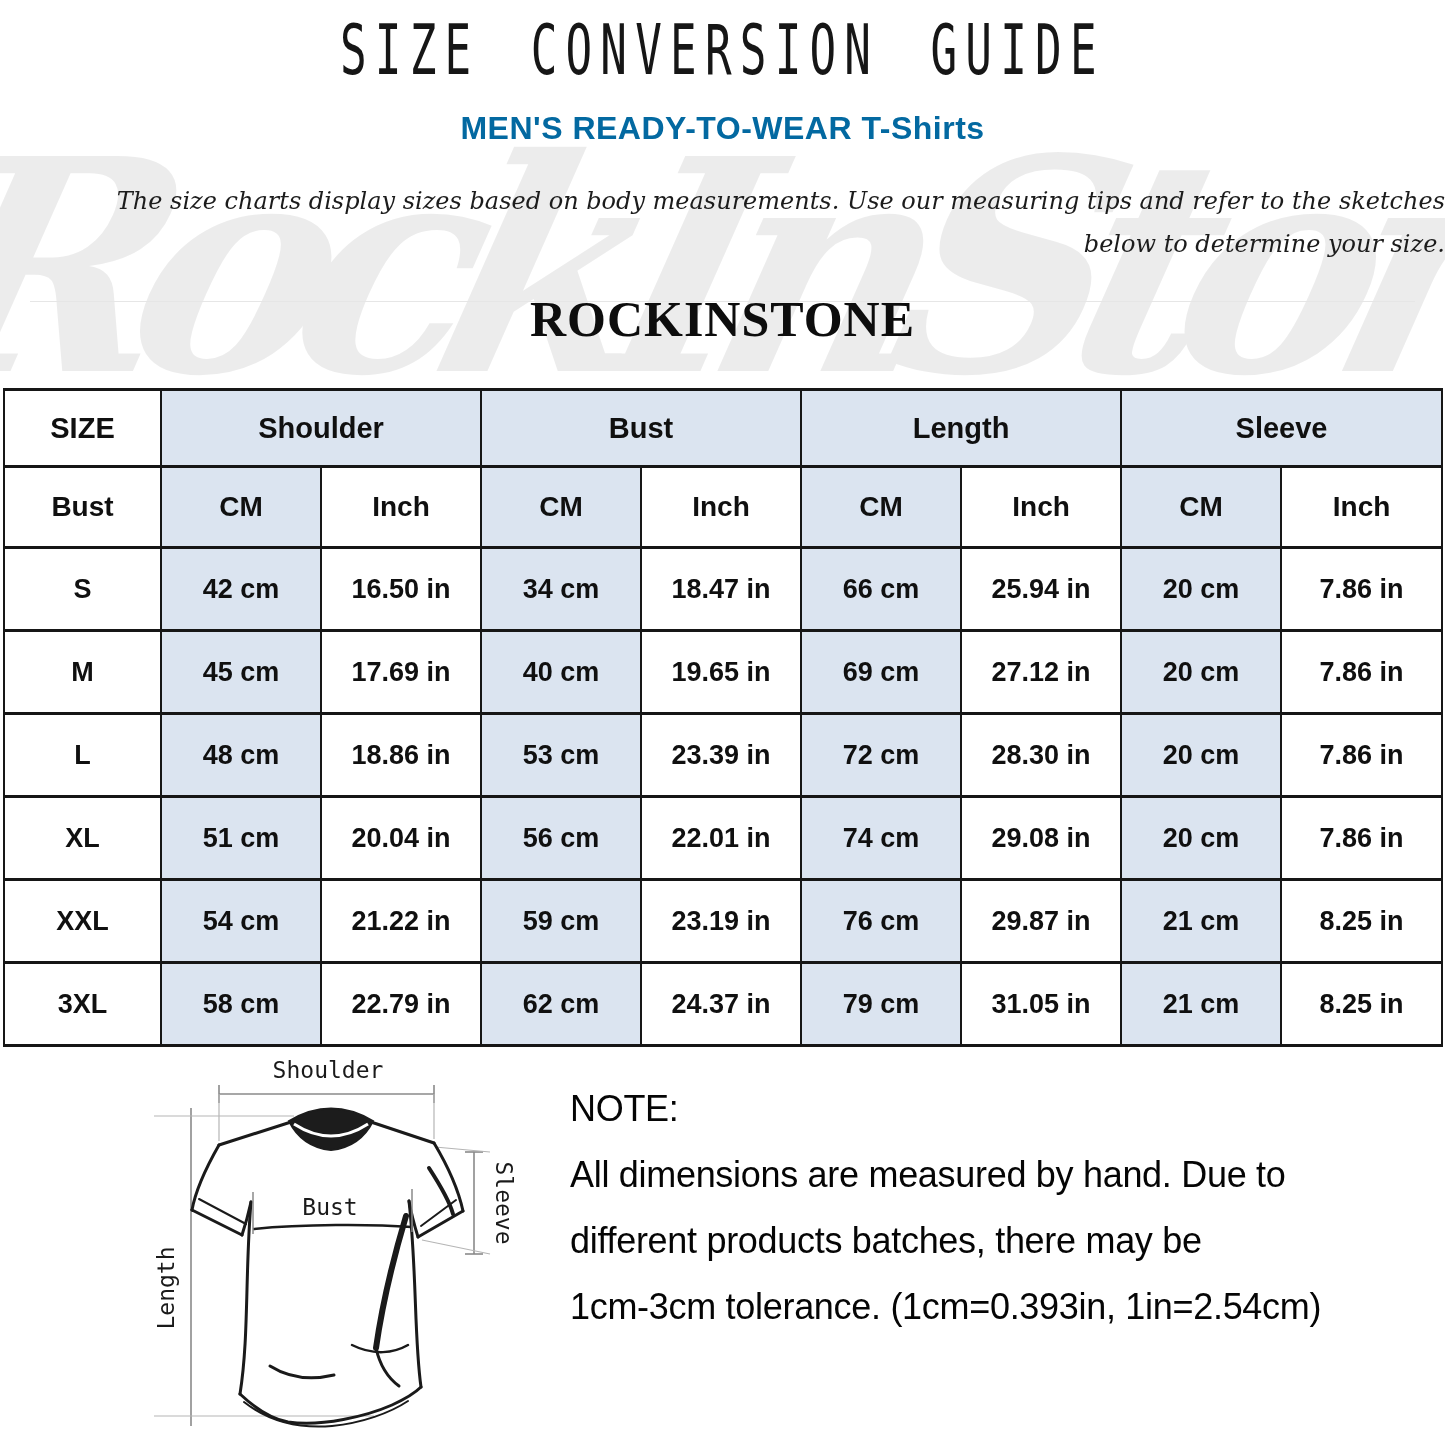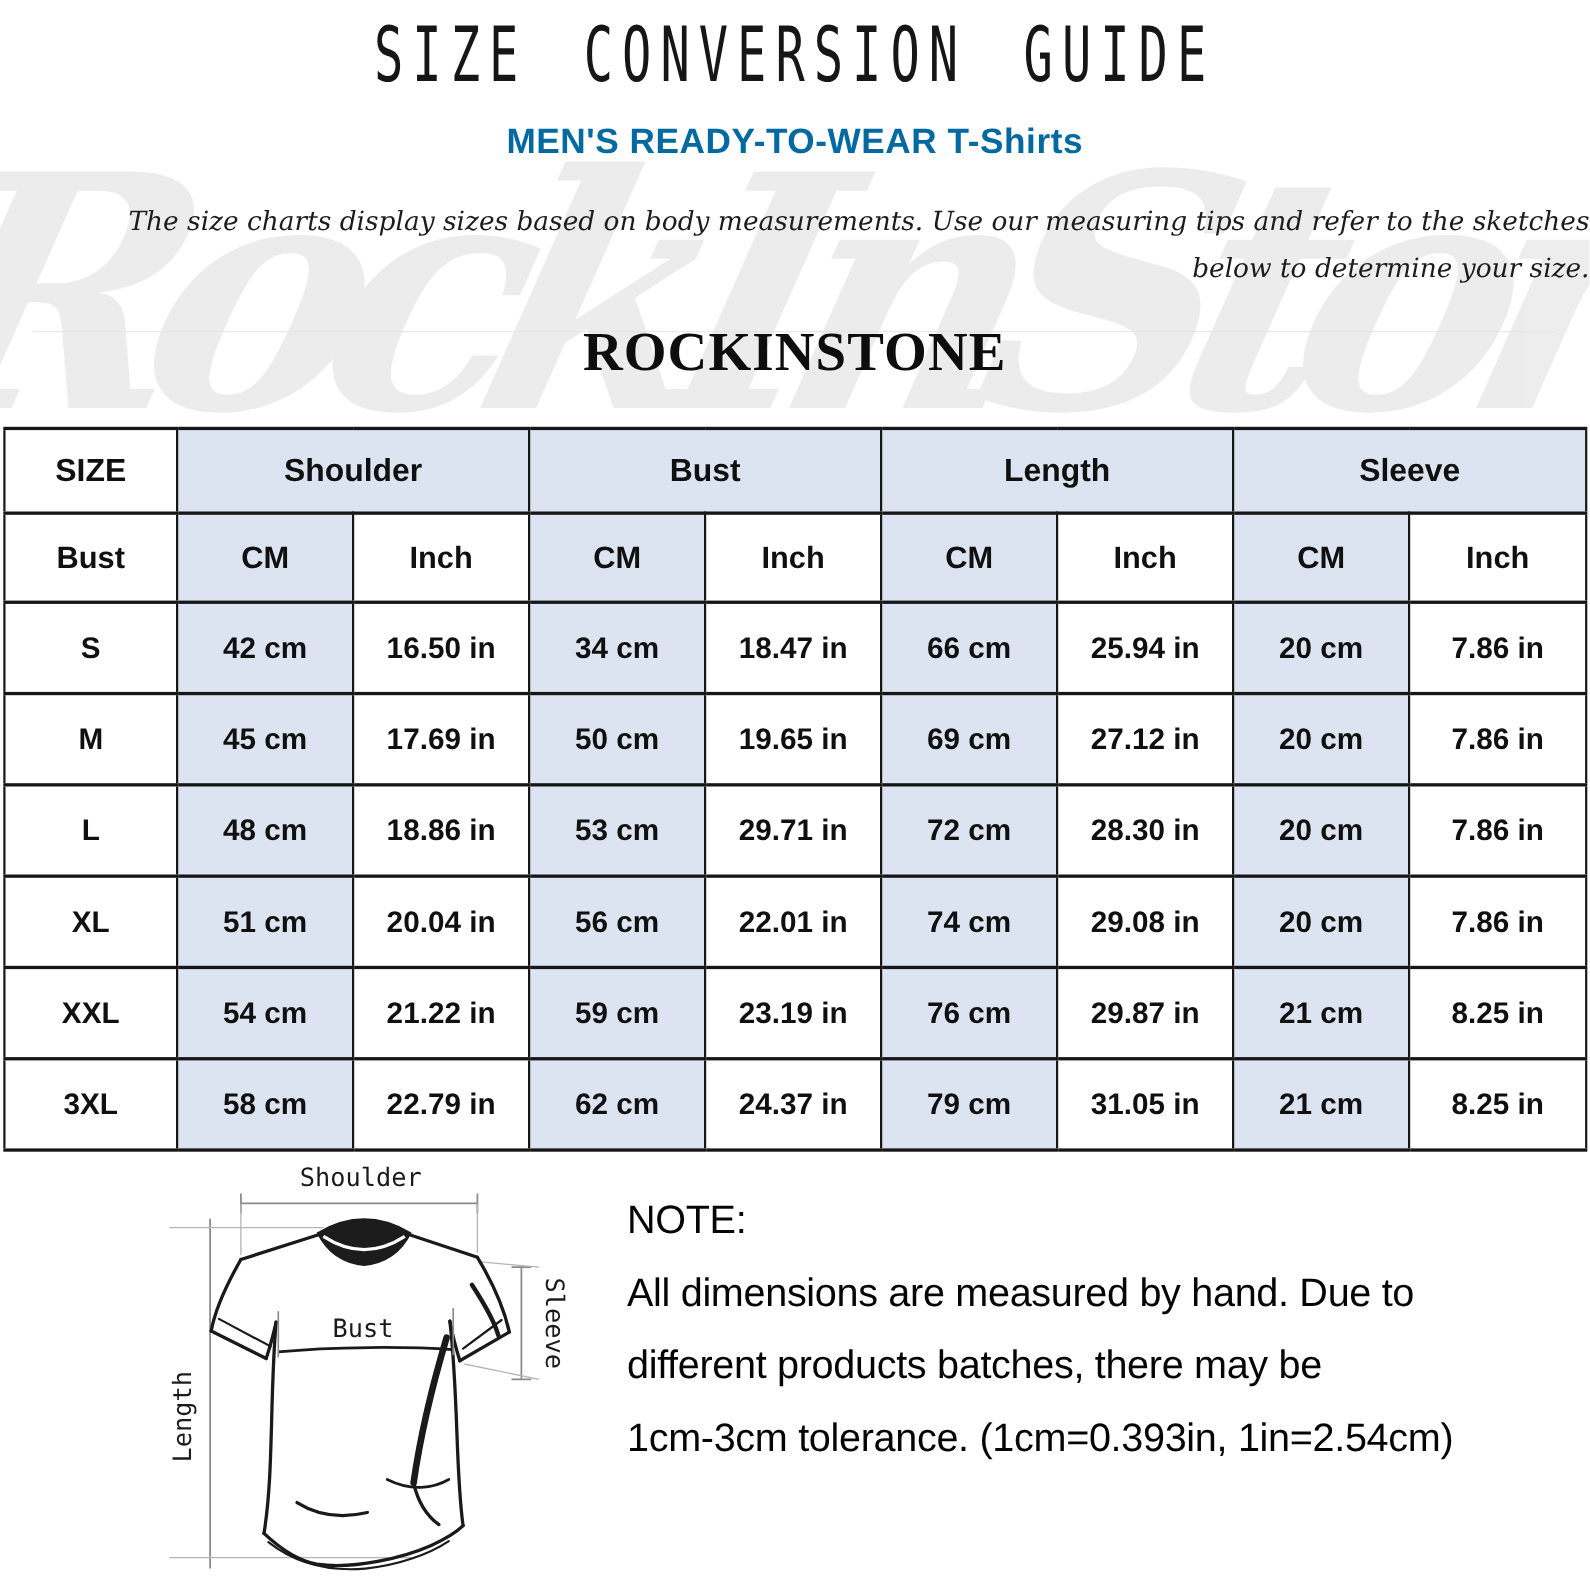--- a/index.html
+++ b/index.html
@@ -106,33 +106,33 @@
         <td class="fill-white">18.47 in</td>
         <td class="fill-blue">66 cm</td>
         <td class="fill-white">25.94 in</td>
         <td class="fill-blue">20 cm</td>
         <td class="fill-white">7.86 in</td>
       </tr>
       <tr>
         <td class="fill-white">M</td>
         <td class="fill-blue">45 cm</td>
         <td class="fill-white">17.69 in</td>
-        <td class="fill-blue">50 cm</td>
+        <td class="fill-blue">40 cm</td>
         <td class="fill-white">19.65 in</td>
         <td class="fill-blue">69 cm</td>
         <td class="fill-white">27.12 in</td>
         <td class="fill-blue">20 cm</td>
         <td class="fill-white">7.86 in</td>
       </tr>
       <tr>
         <td class="fill-white">L</td>
         <td class="fill-blue">48 cm</td>
         <td class="fill-white">18.86 in</td>
         <td class="fill-blue">53 cm</td>
-        <td class="fill-white">29.71 in</td>
+        <td class="fill-white">23.39 in</td>
         <td class="fill-blue">72 cm</td>
         <td class="fill-white">28.30 in</td>
         <td class="fill-blue">20 cm</td>
         <td class="fill-white">7.86 in</td>
       </tr>
       <tr>
         <td class="fill-white">XL</td>
         <td class="fill-blue">51 cm</td>
         <td class="fill-white">20.04 in</td>
         <td class="fill-blue">56 cm</td>

